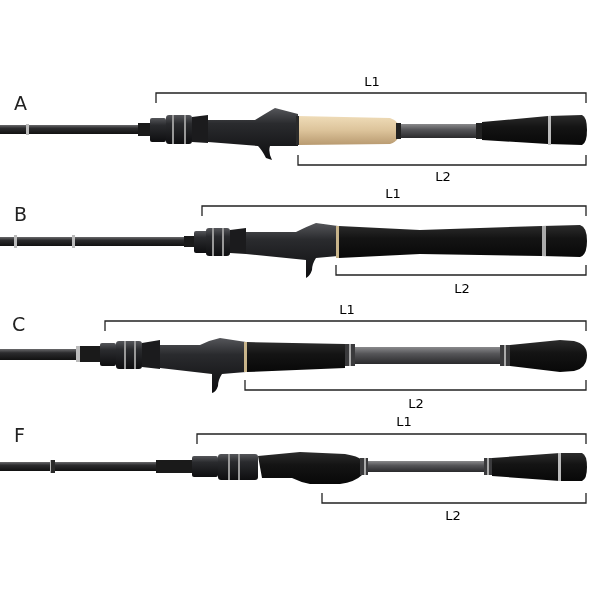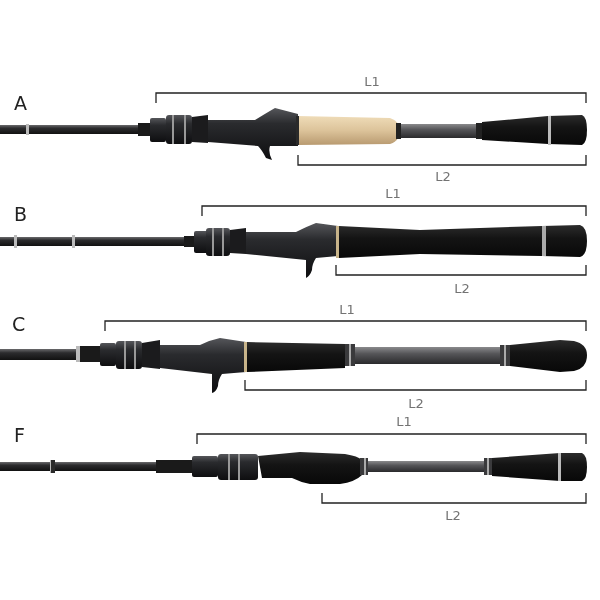--- a/index.html
+++ b/index.html
@@ -1,20 +1,20 @@
 <!DOCTYPE html>
 <html><head>
 <meta charset="utf-8">
 <style>
   html, body { margin: 0; padding: 0; background: #ffffff; }
   body { width: 600px; height: 600px; position: relative; overflow: hidden;
          font-family: "DejaVu Sans", sans-serif; }
   .stage { position: absolute; left: 0; top: 0; width: 600px; height: 600px; }
   .letter { position: absolute; font-size: 19px; color: #222; font-weight: normal; }
-  .lbl { position: absolute; font-size: 13px; color: #737373; transform: translateX(-50%); }
+  .lbl { position: absolute; font-size: 13px; color: #000000; transform: translateX(-50%); }
   svg { position: absolute; left: 0; top: 0; }
 </style>
 </head>
 <body>
 
 <div class="stage">
 
   <div class="letter" style="left:14px;top:92px;">A</div>
   <div class="letter" style="left:14px;top:203px;">B</div>
   <div class="letter" style="left:12px;top:313px;">C</div>

